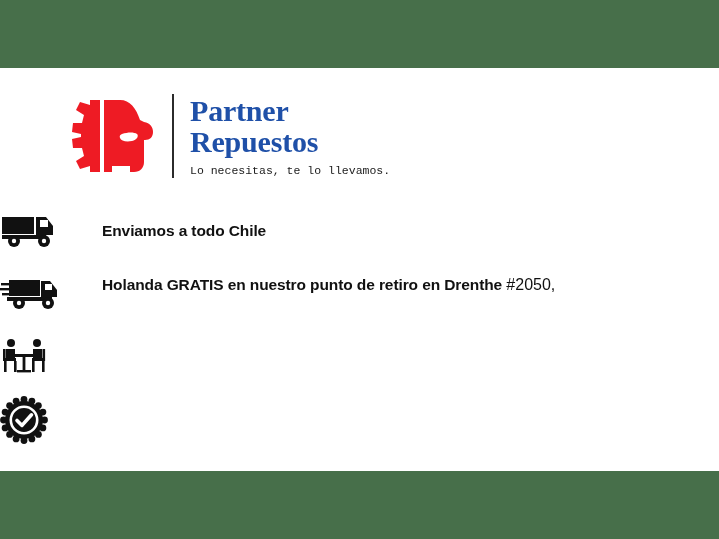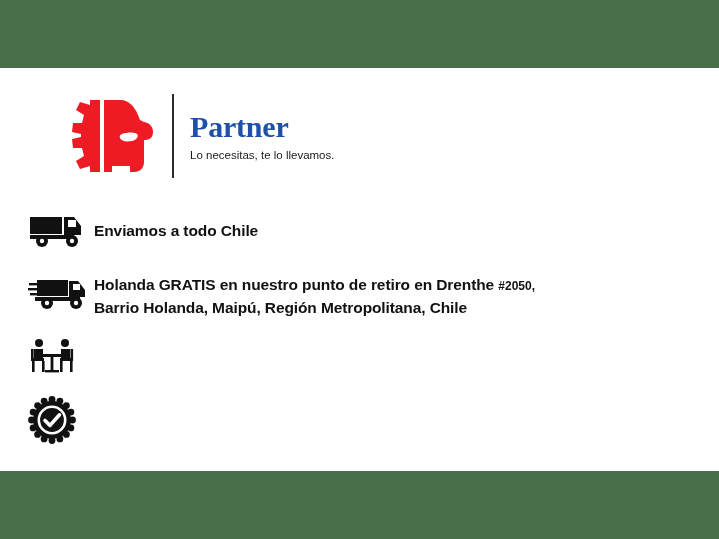--- a/index.html
+++ b/index.html
@@ -74,40 +74,41 @@
     font-family: "Liberation Serif", serif;
     font-weight: bold;
     color: #1f50a8;
     font-size: 30px;
     line-height: 31px;
     letter-spacing: -0.2px;
     white-space: nowrap;
   }
   .brand-tagline {
     margin-top: 7px;
-    font-family: Liberation Sans, sans-serif;
+    font-family: Liberation Mono, monospace;
     font-weight: 500;
     color: #1b1b1b;
     font-size: 11.5px;
     line-height: 13px;
     white-space: nowrap;
   }
 
   
   .features {
     position: absolute;
     left: 0;
     top: 140px;
     width: 719px;
   }
   .feature-row {
     display: flex;
     align-items: flex-start;
     min-height: 52px;
-    padding-left: 28px;
+    padding-left: 0;
+    gap: 36px;
   }
   .feature-row + .feature-row { margin-top: 11px; }
 
   .feature-icon {
     flex: 0 0 auto;
     width: 66px;
     height: 46px;
     display: flex;
     align-items: center;
     justify-content: flex-start;
@@ -120,22 +121,22 @@
     font-weight: bold;
     color: #111111;
     font-size: 15.5px;
     line-height: 22px;
     padding-top: 12px;
     letter-spacing: -0.1px;
   }
   .feature-text.two-line { padding-top: 3px; }
 
   .num-small {
-    font-size: 12px;
-    font-weight: bold;
+    font-size: 16px;
+    font-weight: normal;
     letter-spacing: 0;
   }
 </style>
 </head>
 <body>
 
 <div class="page">
 
   <div class="band band-top"></div>
   <div class="band band-bottom"></div>
@@ -155,20 +156,21 @@
           C92 72 88 76 82 76 L78 76 L78 70 L60 70 L60 76 L52 76 Z"></path>
 
         <path fill="#ffffff" d="M70 38 C76 36 82 36 85 38 C87 40 85 44 80 45
           C74 46 69 45 68 42 C67.3 40.3 68 38.7 70 38 Z"></path>
       </svg>
 
       <div class="brand-divider"></div>
 
       <div class="brand-text">
         <div class="brand-name">Partner</div>
+        <div class="brand-name">Repuestos</div>
         <div class="brand-tagline">Lo necesitas, te lo llevamos.</div>
       </div>
     </div>
 
     <div class="features">
 
       <div class="feature-row">
         <div class="feature-icon">
           <svg width="58" height="34" viewBox="0 0 58 34" aria-hidden="true">
             <rect x="2" y="3" width="32" height="17" fill="#111111"></rect>
@@ -195,21 +197,20 @@
             <path d="M41 4 L50 4 L57 13 L57 20 L41 20 Z" fill="#111111"></path>
             <rect x="45" y="7" width="7" height="6" fill="#ffffff"></rect>
             <circle cx="19" cy="26" r="6" fill="#111111"></circle>
             <circle cx="19" cy="26" r="2.2" fill="#ffffff"></circle>
             <circle cx="48" cy="26" r="6" fill="#111111"></circle>
             <circle cx="48" cy="26" r="2.2" fill="#ffffff"></circle>
           </svg>
         </div>
         <div class="feature-text two-line">
           <span>Holanda GRATIS en nuestro punto de retiro en Drenthe </span><span class="num-small">#2050,</span><br>
-          <span>Barrio Holanda, Maipú, Región Metropolitana, Chile</span>
         </div>
       </div>
 
       <div class="feature-row">
         <div class="feature-icon">
           <svg width="48" height="40" viewBox="0 0 48 40" aria-hidden="true">
 
             <circle cx="11" cy="6" r="4" fill="#111111"></circle>
             <path d="M6 12 L15 12 L15 22 L6 22 Z" fill="#111111"></path>
             <rect x="4" y="21" width="12" height="3" fill="#111111"></rect>

